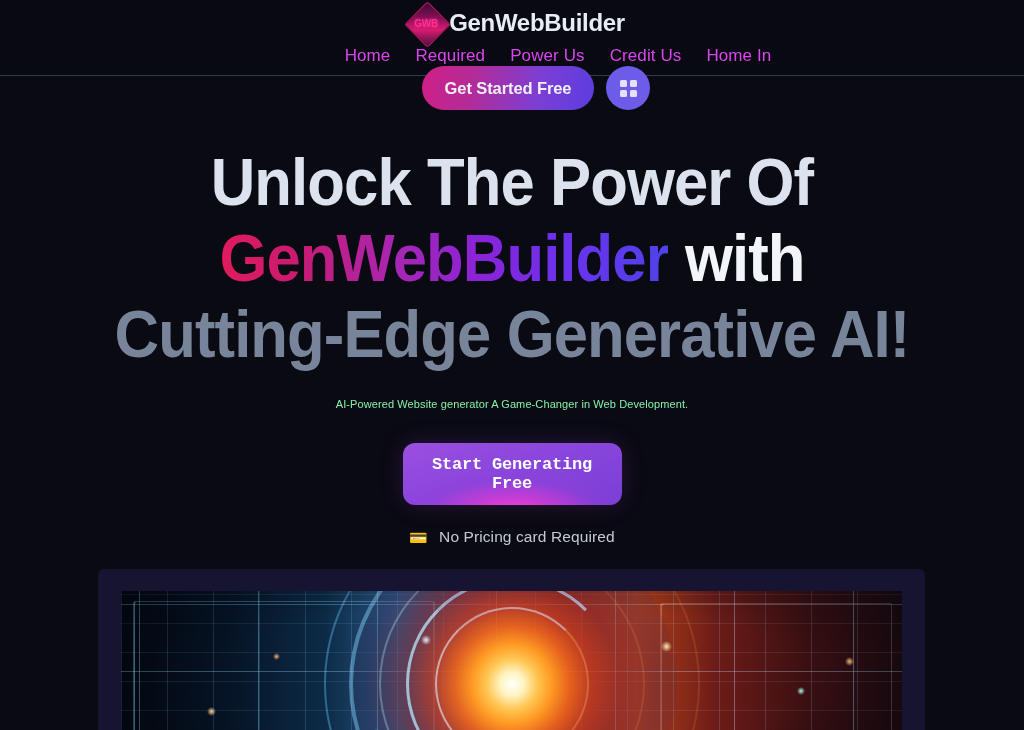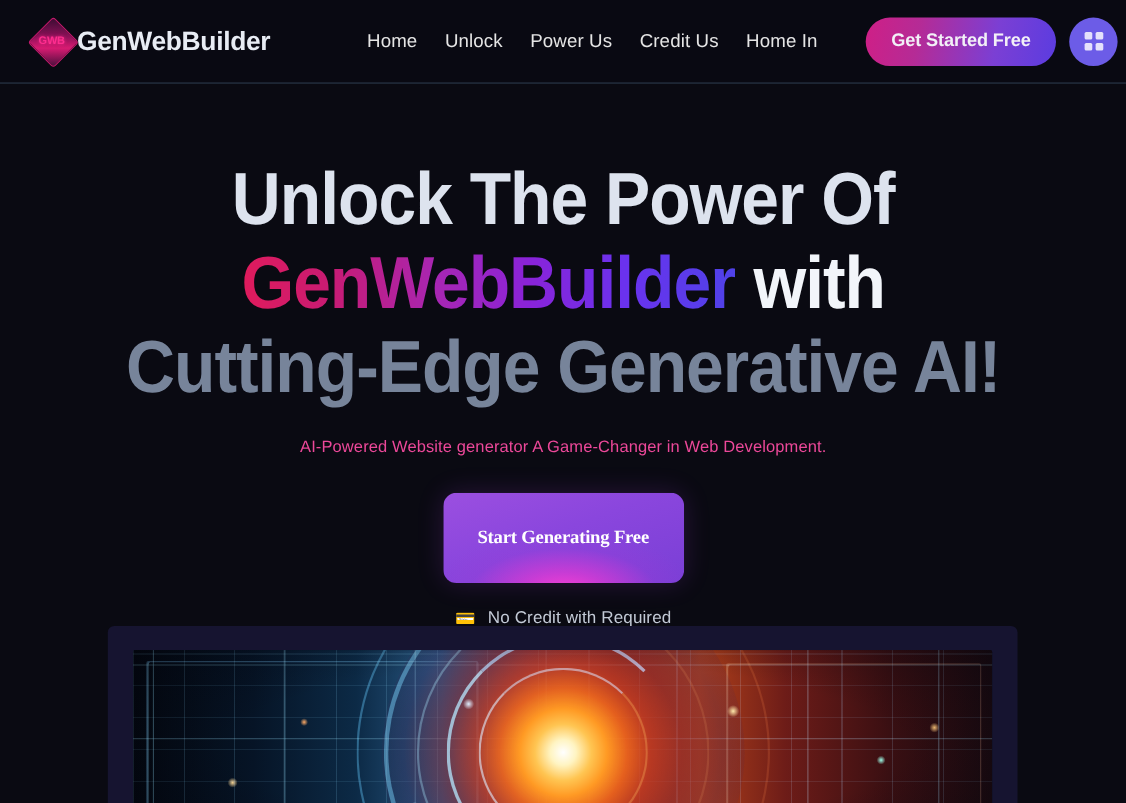--- a/index.html
+++ b/index.html
@@ -19,20 +19,21 @@
   
   .header {
     position: relative;
     height: 76px;
     box-sizing: border-box;
     background: #090912;
     border-bottom: 1px solid #2c3a4d;
     display: flex;
     align-items: center;
     padding: 0 20px 0 24px;
+    flex-direction: column;
   }
 
   .brand {
     display: flex;
     align-items: center;
     gap: 2px;
     flex: 0 0 auto;
     cursor: pointer;
   }
 
@@ -79,21 +80,21 @@
     margin-left: -2px;
   }
 
   .nav {
     display: flex;
     align-items: center;
     gap: 25px;
     margin-left: 88px;
   }
   .nav a {
-    color: #e5e5e5;
+    color: #d946ef;
     font-size: 17px;
     text-decoration: none;
     letter-spacing: 0.1px;
     white-space: nowrap;
   }
 
   .header-actions {
     display: flex;
     align-items: center;
     gap: 12px;
@@ -172,38 +173,38 @@
         #4f42e8 100%);
     -webkit-background-clip: text;
     background-clip: text;
     -webkit-text-fill-color: transparent;
     color: transparent;
   }
   .plain-with { color: #f2f5fa; }
 
   .hero-sub {
     margin: 26px 0 0 0;
-    font-size: 15px;
-    color: #ec4899;
+    font-size: 11px;
+    color: #86efac;
     letter-spacing: 0.1px;
   }
 
   .hero-cta-wrap {
     margin-top: 33px;
   }
   .start-btn {
     width: 219px;
-    height: 82px;
+    height: 62px;
     border: 0;
     border-radius: 12px;
     cursor: pointer;
     color: #ffffff;
     font-size: 17px;
     font-weight: bold;
-    font-family: Liberation Serif, serif;
+    font-family: Liberation Mono, monospace;
     letter-spacing: -0.2px;
     background:
       radial-gradient(ellipse 70% 90% at 50% 112%, #ff3fd2 0%, rgba(226,57,211,0.72) 26%, rgba(157,59,214,0.25) 56%, rgba(140,60,212,0) 78%),
       linear-gradient(160deg, #9b4fe0 0%, #8a46dd 45%, #7a3fd6 100%);
     box-shadow: 0 0 24px rgba(160,60,220,0.20);
   }
 
   .no-card {
     margin-top: 23px;
     font-size: 15.5px;
@@ -339,21 +340,21 @@
   <div class="brand">
     <div class="brand-mark">
       <span class="diamond"></span>
       <span class="gwb">GWB</span>
     </div>
     <span class="brand-name">GenWebBuilder</span>
   </div>
 
   <nav class="nav">
     <a href="#">Home</a>
-    <a href="#">Unlock</a>
+    <a href="#">Required</a>
     <a href="#">Power Us</a>
     <a href="#">Credit Us</a>
     <a href="#">Home In</a>
   </nav>
 
   <div class="header-actions">
     <button class="cta-pill">Get Started Free</button>
     <button class="grid-btn">
       <span class="grid-ico">
         <i></i>
@@ -375,21 +376,21 @@
   </h1>
 
   <p class="hero-sub">AI-Powered Website generator A Game-Changer in Web Development.</p>
 
   <div class="hero-cta-wrap">
     <button class="start-btn">Start Generating Free</button>
   </div>
 
   <div class="no-card">
     <span class="card-ico">💳</span>
-    <span>No Credit with Required</span>
+    <span>No Pricing card Required</span>
   </div>
 
 </section>
 
 <div class="showcase">
   <div class="showcase-img">
     <div class="art-bg"></div>
     <div class="art-grid"></div>
     <div class="art-circuit"></div>
     <div class="art-left-panel"></div>

